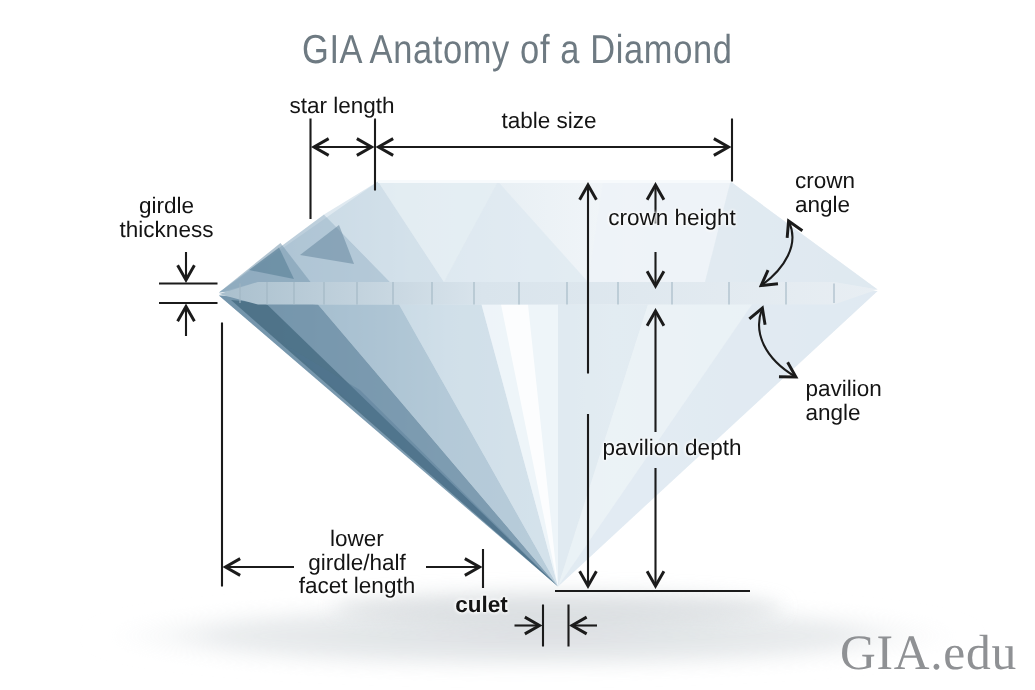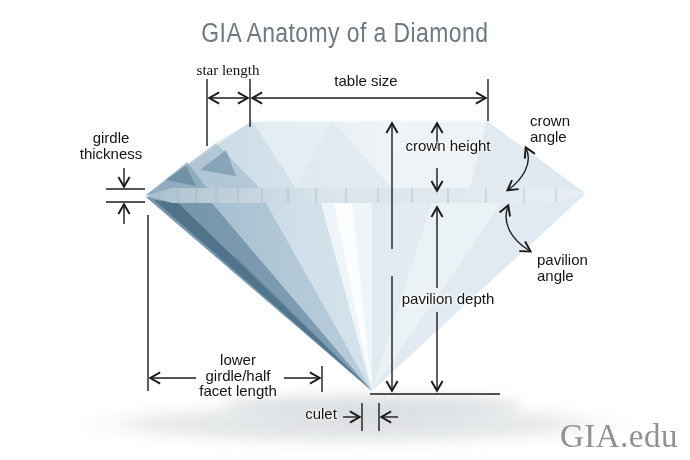--- a/index.html
+++ b/index.html
@@ -156,21 +156,21 @@
 
       <path d="M526,148 C533,163 523,179 508,190" marker-start="url(#ah)" marker-end="url(#ah)"></path>
       <path d="M508,206 C502,222 510,239 530,251" marker-start="url(#ah)" marker-end="url(#ah)"></path>
     </g>
   </svg>
 
   <div class="title">
     <span class="squeeze">GIA Anatomy of a Diamond</span>
   </div>
 
-  <div class="label" style="left:178px;top:63px;width:100px;font-family:Liberation Serif, serif;">
+  <div class="label" style="left:178px;top:63px;width:100px;">
     <span>star length</span>
   </div>
 
   <div class="label" style="left:316px;top:73px;width:100px;">
     <span>table size</span>
   </div>
 
   <div class="label" style="left:61px;top:130px;width:100px;">
     <span>girdle</span>
     <span>thickness</span>
@@ -194,21 +194,21 @@
     <span>pavilion</span>
     <span>angle</span>
   </div>
 
   <div class="label" style="left:178px;top:352px;width:120px;">
     <span>lower</span>
     <span>girdle/half</span>
     <span>facet length</span>
   </div>
 
-  <div class="label" style="left:291px;top:406px;width:60px;">
+  <div class="label" style="left:291px;top:396px;width:60px;font-weight:bold;">
     <span>culet</span>
   </div>
 
   <div class="watermark">
     <span>GIA.edu</span>
   </div>
 
 </div>
 
 </body></html>

